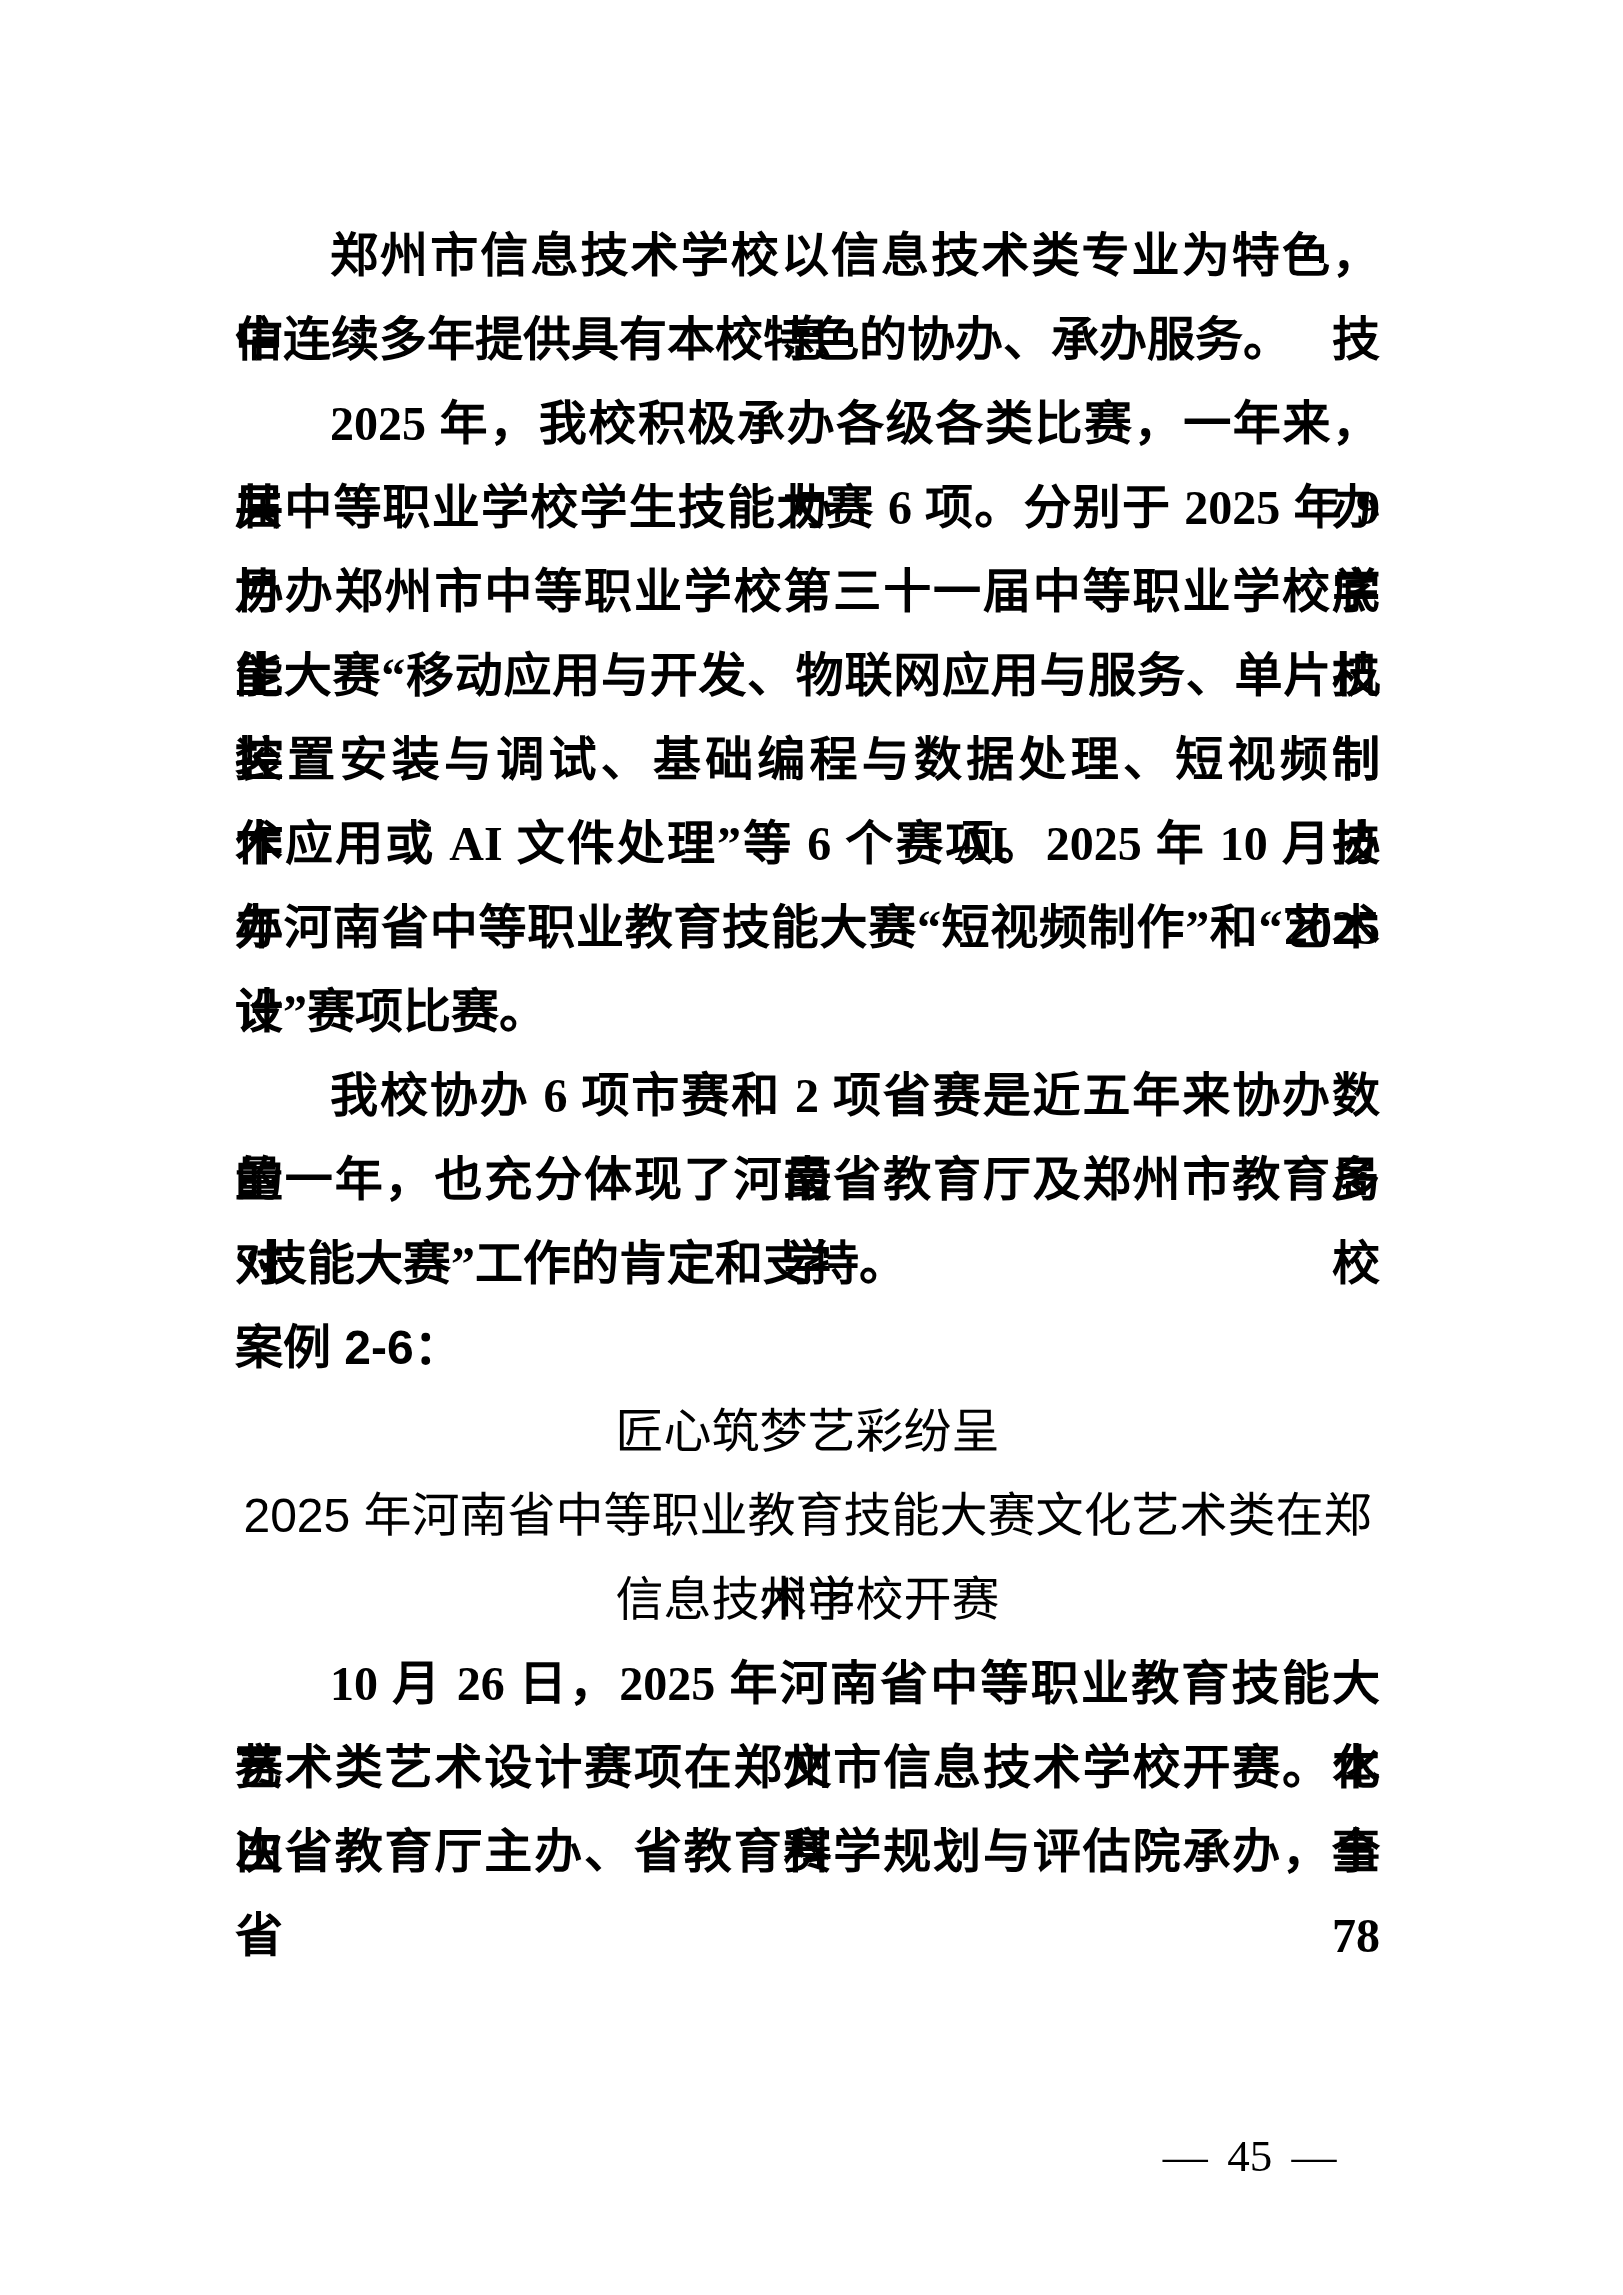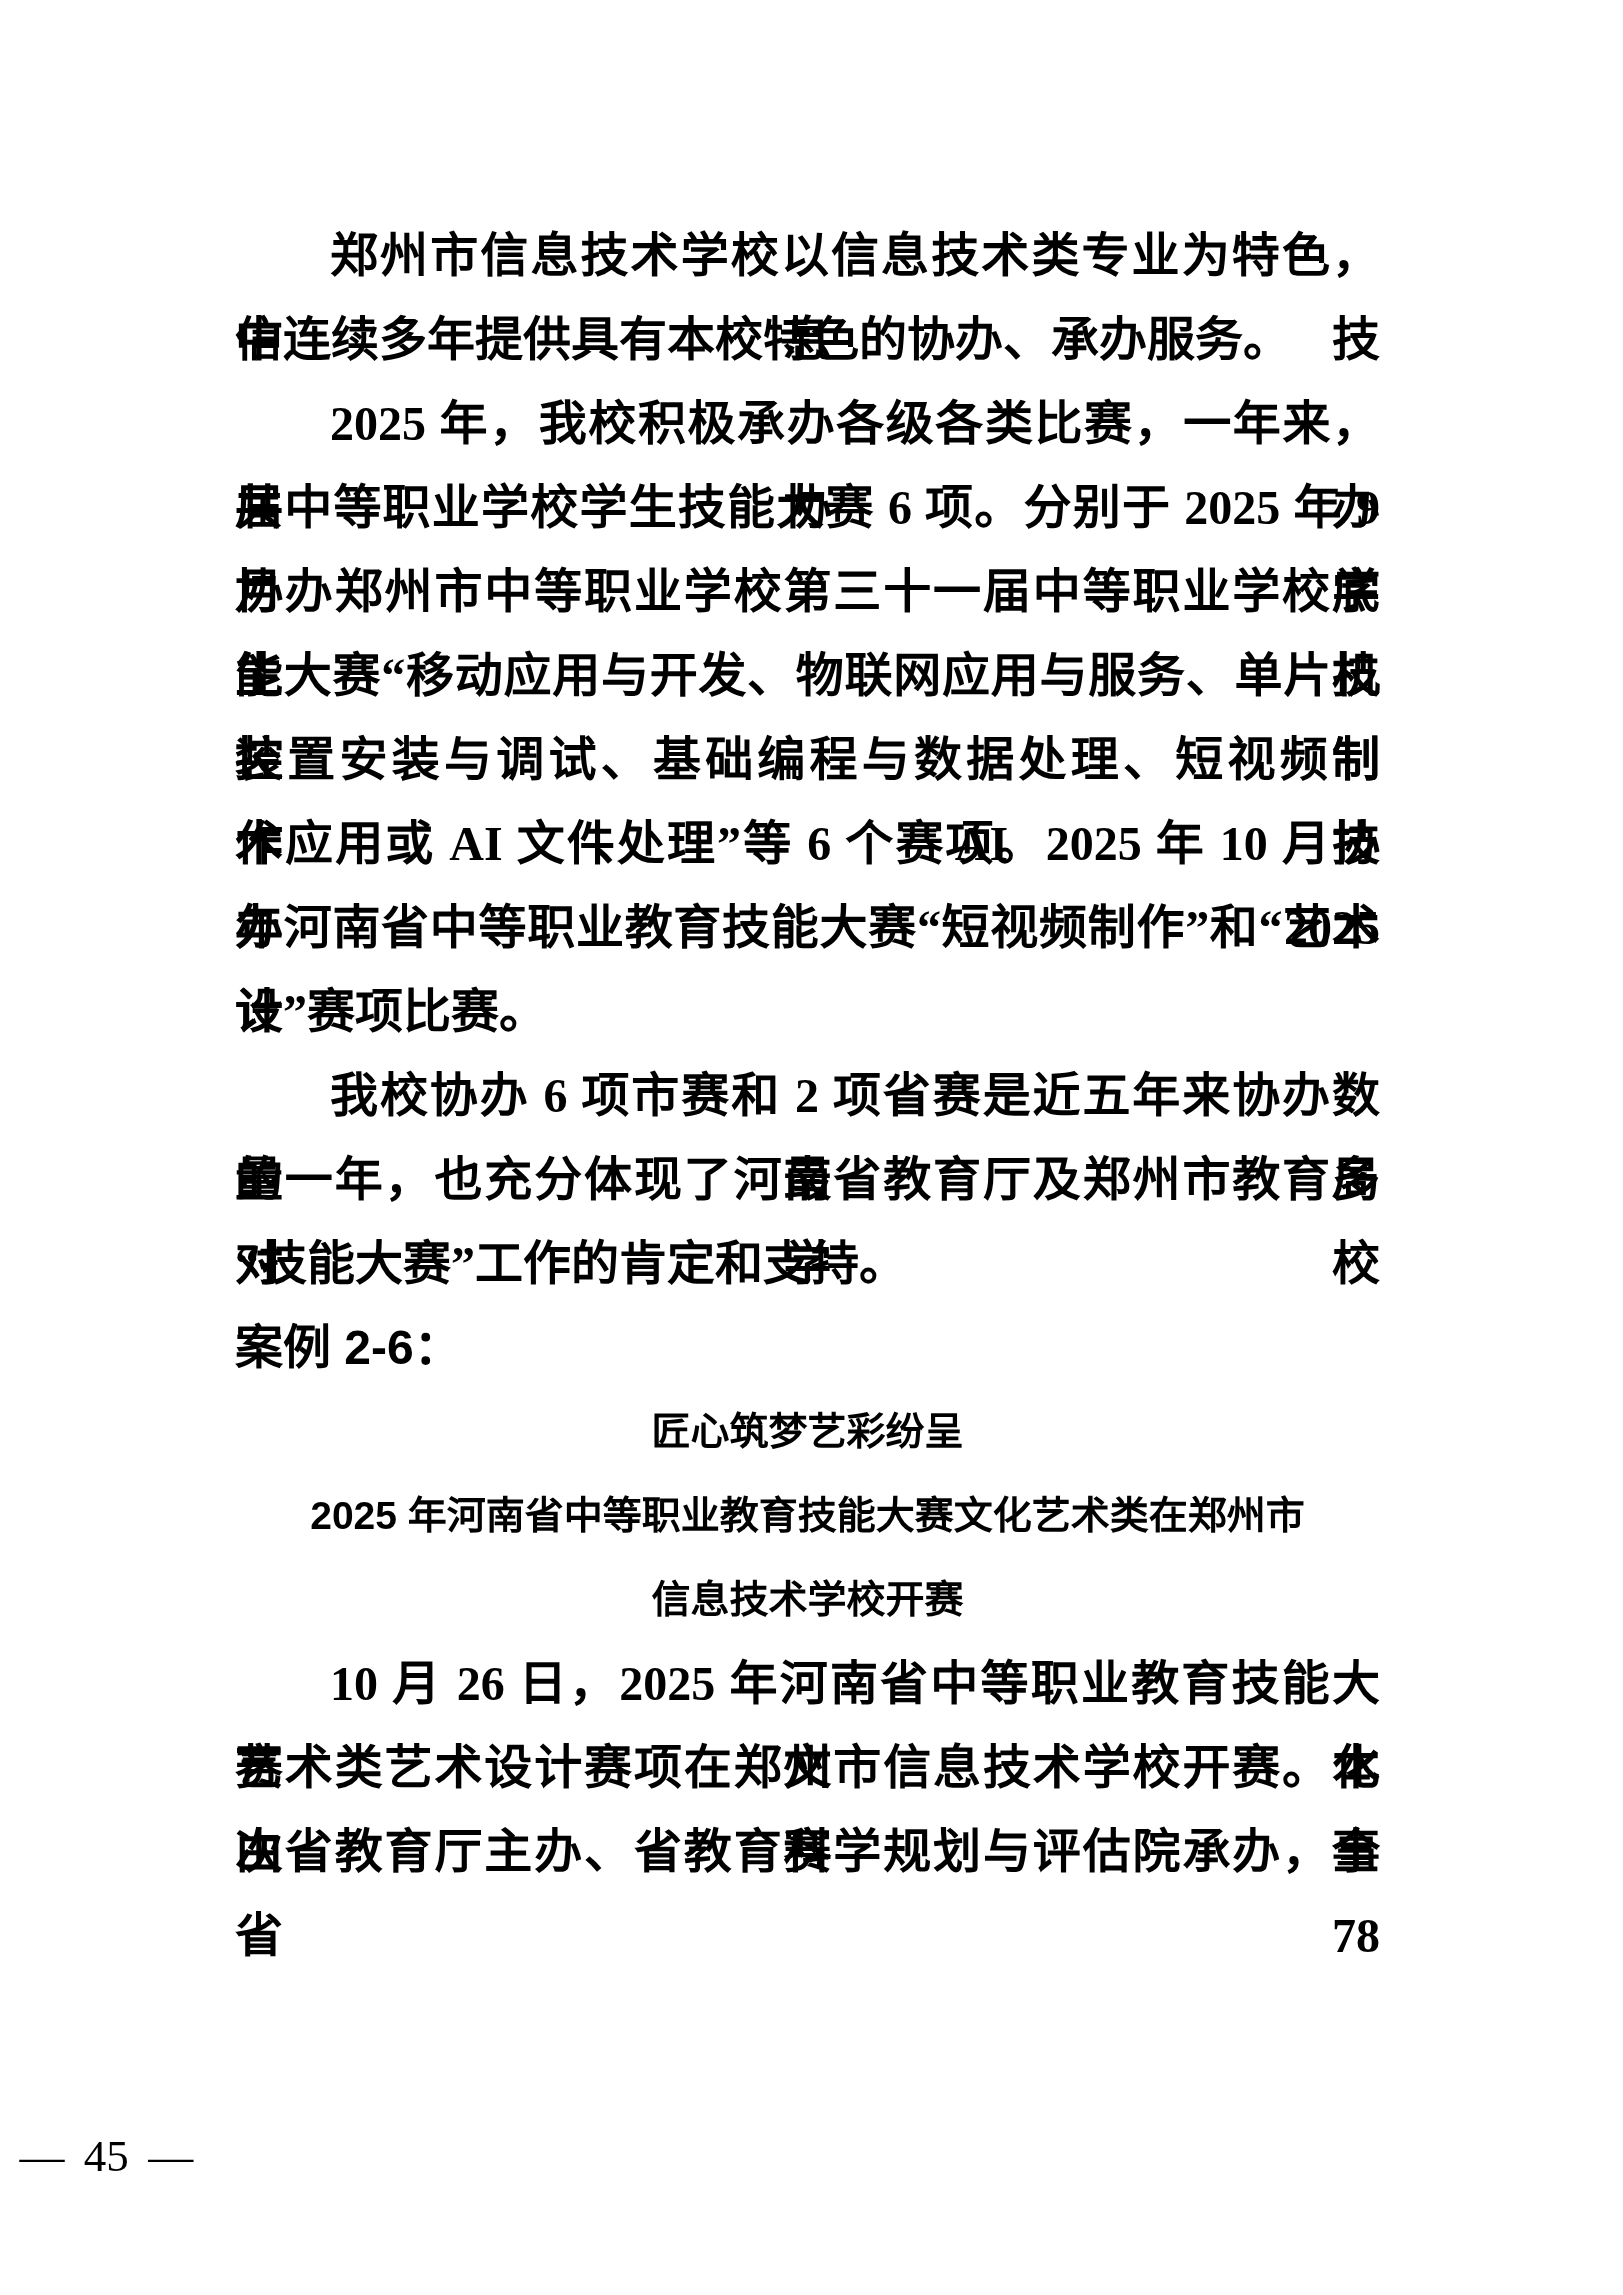--- a/index.html
+++ b/index.html
@@ -45,31 +45,31 @@
   .indent {
     text-indent: 95px;
   }
   .case-label {
     font-family: "Liberation Sans", "DejaVu Sans", sans-serif;
     font-weight: 700;
     text-align: left;
   }
   .heading {
     font-family: "Liberation Sans", "DejaVu Sans", sans-serif;
-    font-weight: 700;
-    font-size: 39px;
+    font-weight: 400;
+    font-size: 48px;
     text-align: center;
     text-align-last: center;
   }
   .page-footer {
     position: absolute;
     left: 0;
     top: 2123px;
     width: 1356px;
-    text-align: left;
+    text-align: right;
     font-size: 45px;
     line-height: 66px;
     color: #000000;
   }
   .page-footer .dash {
     display: inline-block;
     margin: 0 19.4px;
   }
   .page-footer .num {
     display: inline-block;

